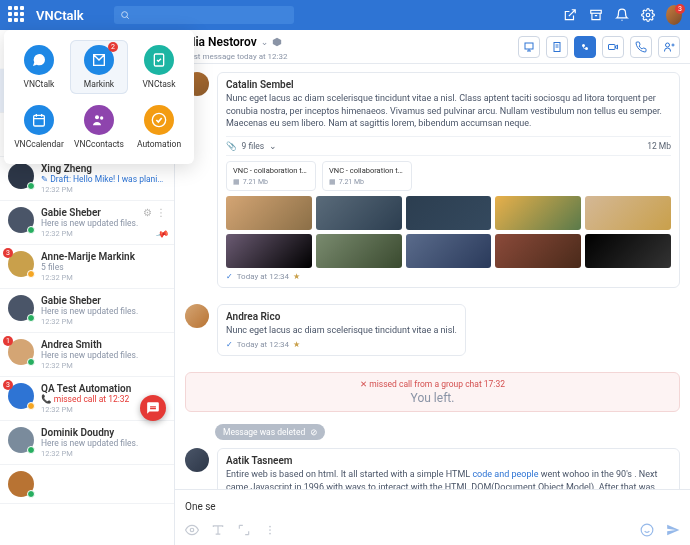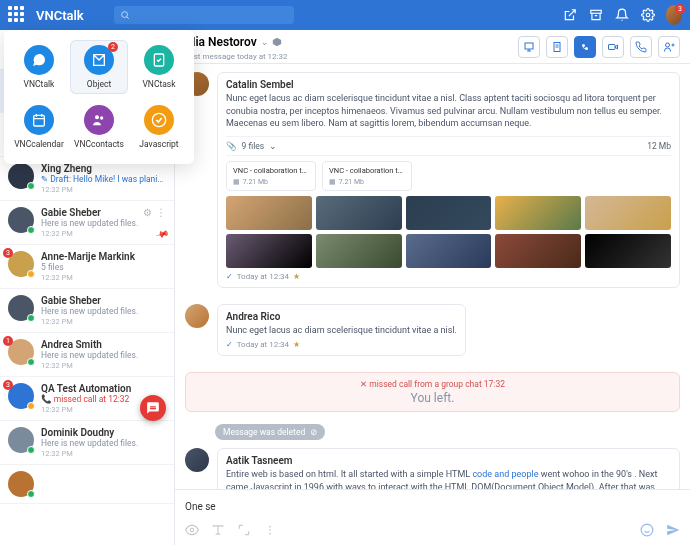--- a/index.html
+++ b/index.html
@@ -491,21 +491,21 @@
         </svg>
     </div>
     <div class="lbl">VNCtalk</div>
     </div>
     <div class="app-tile sel">
     <div class="circ" style="background:#1e88e5">
       <svg viewBox="0 0 24 24" width="16" height="16">
           <path d="M4 4h16v16H4z M4 4l8 8 8-8" fill="none" stroke="#fff" stroke-width="2"></path>
         </svg>
     </div>
-    <div class="lbl">Object</div>
+    <div class="lbl">Markink</div>
     <div class="tbadge">2</div>
     </div>
     <div class="app-tile">
     <div class="circ" style="background:#1cb5a3">
       <svg viewBox="0 0 24 24" width="16" height="16">
           <rect x="5" y="3" width="14" height="18" rx="2" fill="none" stroke="#fff" stroke-width="2"></rect>
           <path d="M9 12l2 2 4-4" fill="none" stroke="#fff" stroke-width="2"></path>
         </svg>
     </div>
     <div class="lbl">VNCtask</div>
@@ -529,15 +529,15 @@
     </div>
     <div class="lbl">VNCcontacts</div>
     </div>
     <div class="app-tile">
     <div class="circ" style="background:#f39c12">
       <svg viewBox="0 0 24 24" width="16" height="16">
           <circle cx="12" cy="12" r="10" fill="none" stroke="#fff" stroke-width="2"></circle>
           <path d="M8 12l3 3 5-6" fill="none" stroke="#fff" stroke-width="2.5"></path>
         </svg>
     </div>
-    <div class="lbl">Javascript</div>
+    <div class="lbl">Automation</div>
     </div>
   </div>
 
 </body></html>

